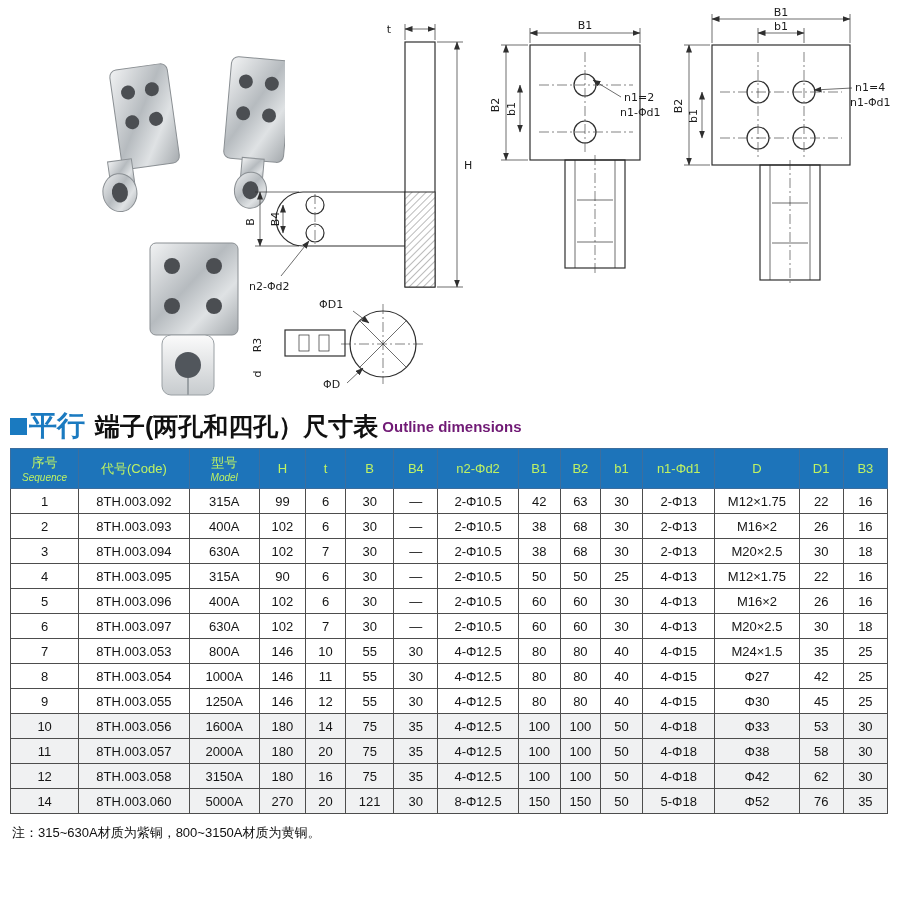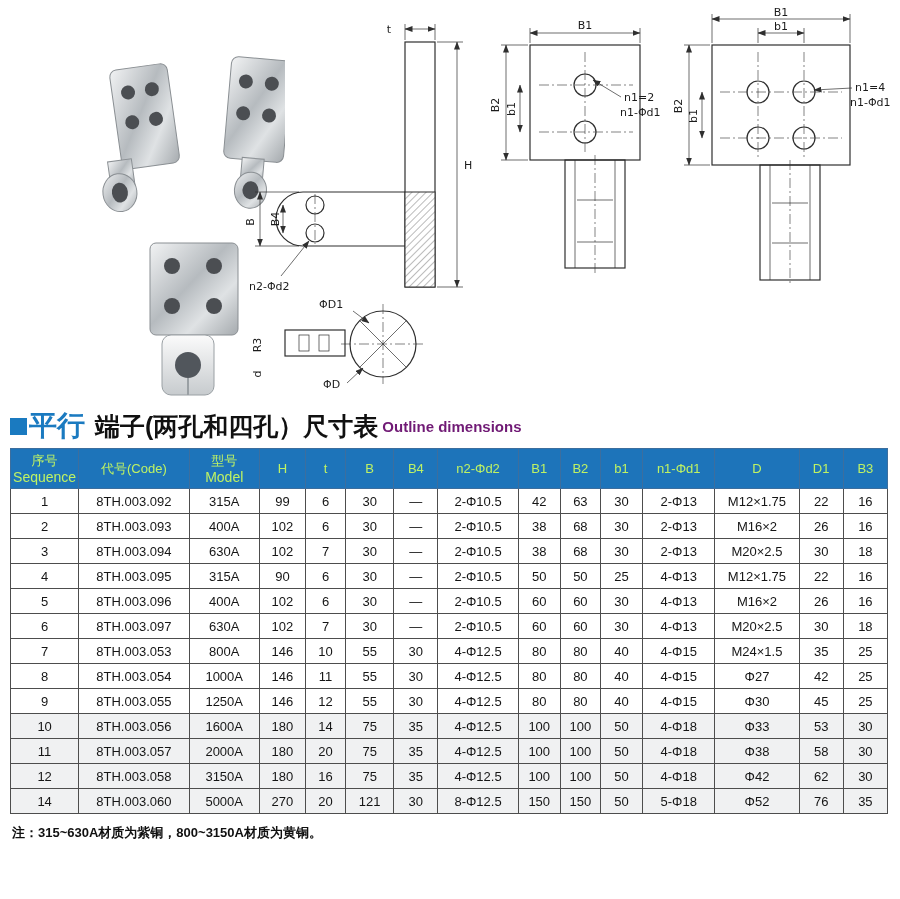--- a/index.html
+++ b/index.html
@@ -22,25 +22,25 @@
   .t-zh    { color:#101010; font-size:25px; font-weight:bold; line-height:1;margin-left:8px; }
   .t-en    { color:#701a75; font-size:15px; font-weight:bold; margin-left:2px; }
 
   
   table.dim-table { width:878px; margin:4px 10px 0 10px; border-collapse:collapse; table-layout:fixed; }
   .dim-table th, .dim-table td {
     border:1px solid #4d4d4d; text-align:center; vertical-align:middle;
     font-size:13px; color:#151515; padding:0; height:25px; overflow:hidden;
   }
   .dim-table thead th { background:var(--header-bg); color:#bef264; height:40px; font-weight:normal; border-color:#3c6e9e; }
-  .dim-table thead th .sub { font-size:14px; line-height:1.1; }
+  .dim-table thead th .sub { font-size:10px; line-height:1.1;font-style:italic; }
   .dim-table tbody tr:nth-child(n+10) td { background:#f0f1f2; }
 
   
-  .note { margin:10px 12px 10px 12px; font-size:13px; font-weight:bold; color:#101010; }
+  .note { margin:10px 12px 10px 12px; font-size:13px; font-weight:normal; color:#101010; }
 </style>
 </head>
 <body>
 
 <div class="page">
 
   <div class="figures">
 
     <svg width="0" height="0" style="position:absolute">
       <defs>

